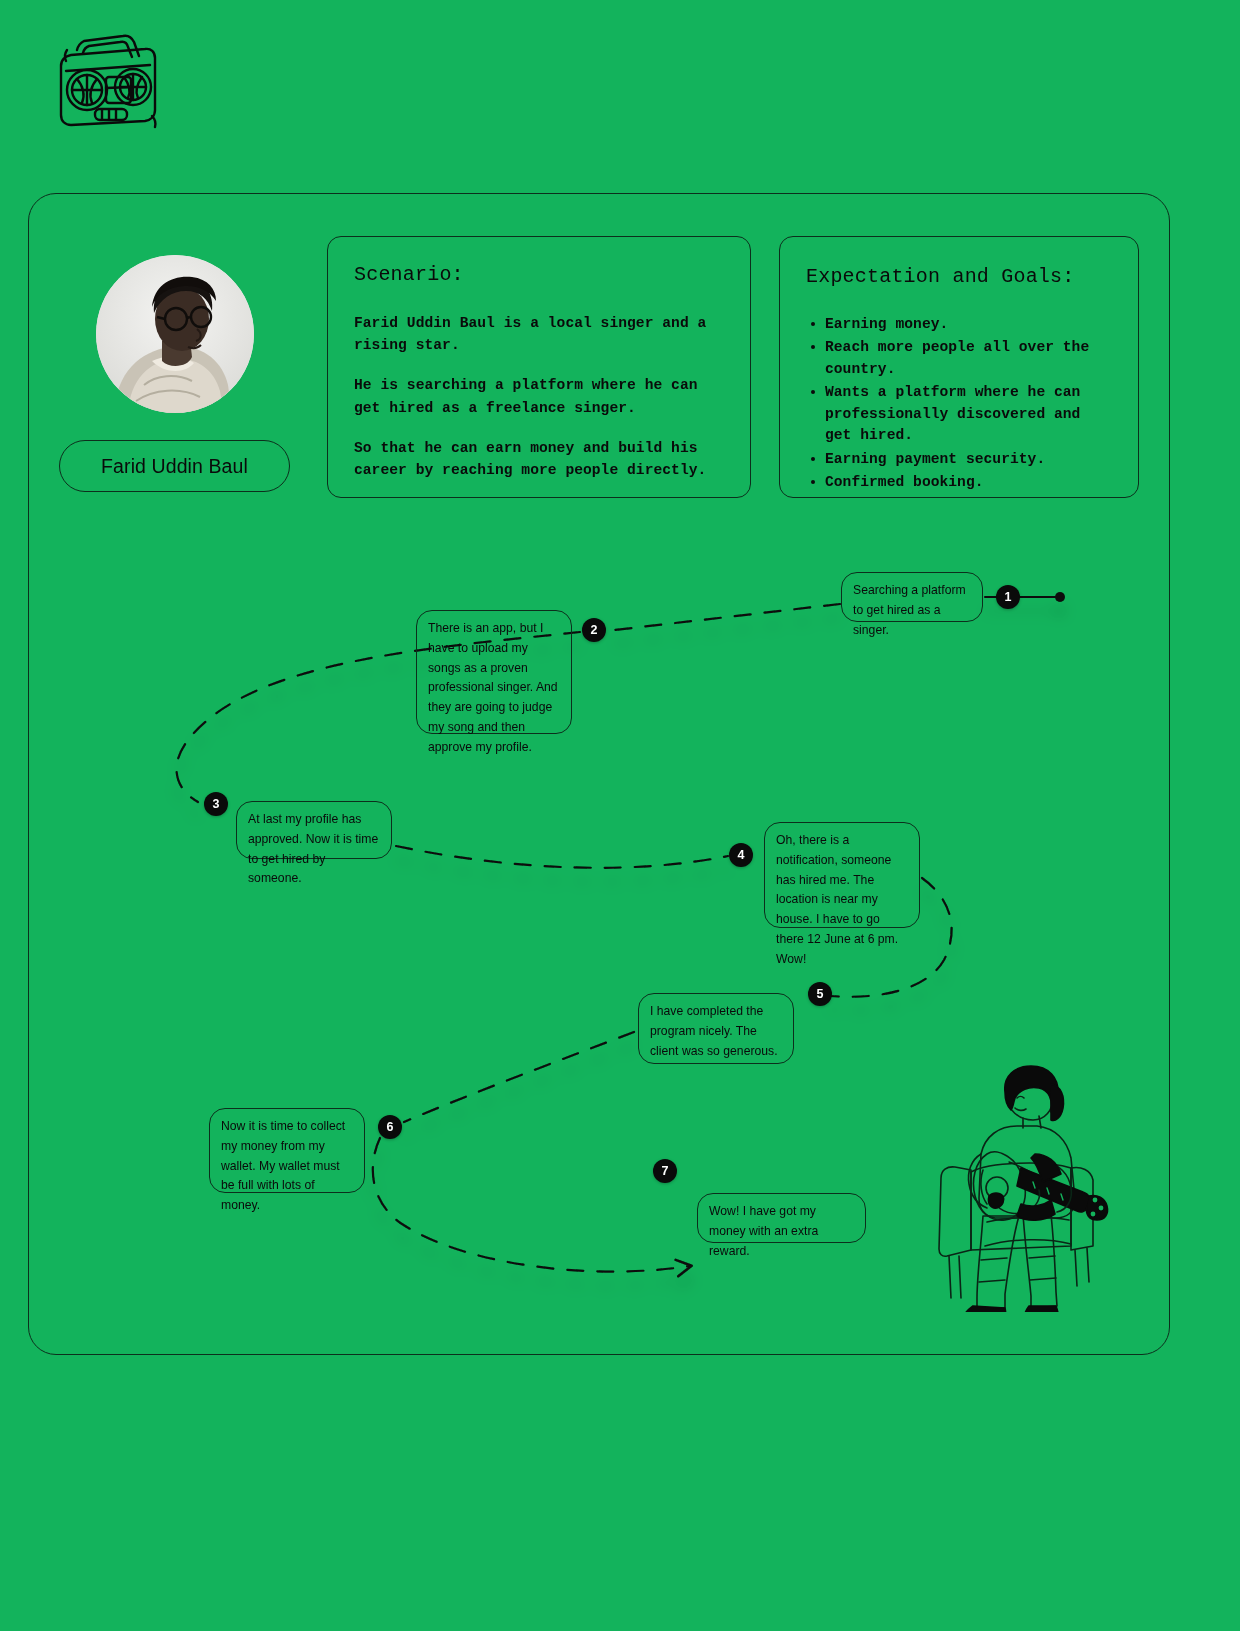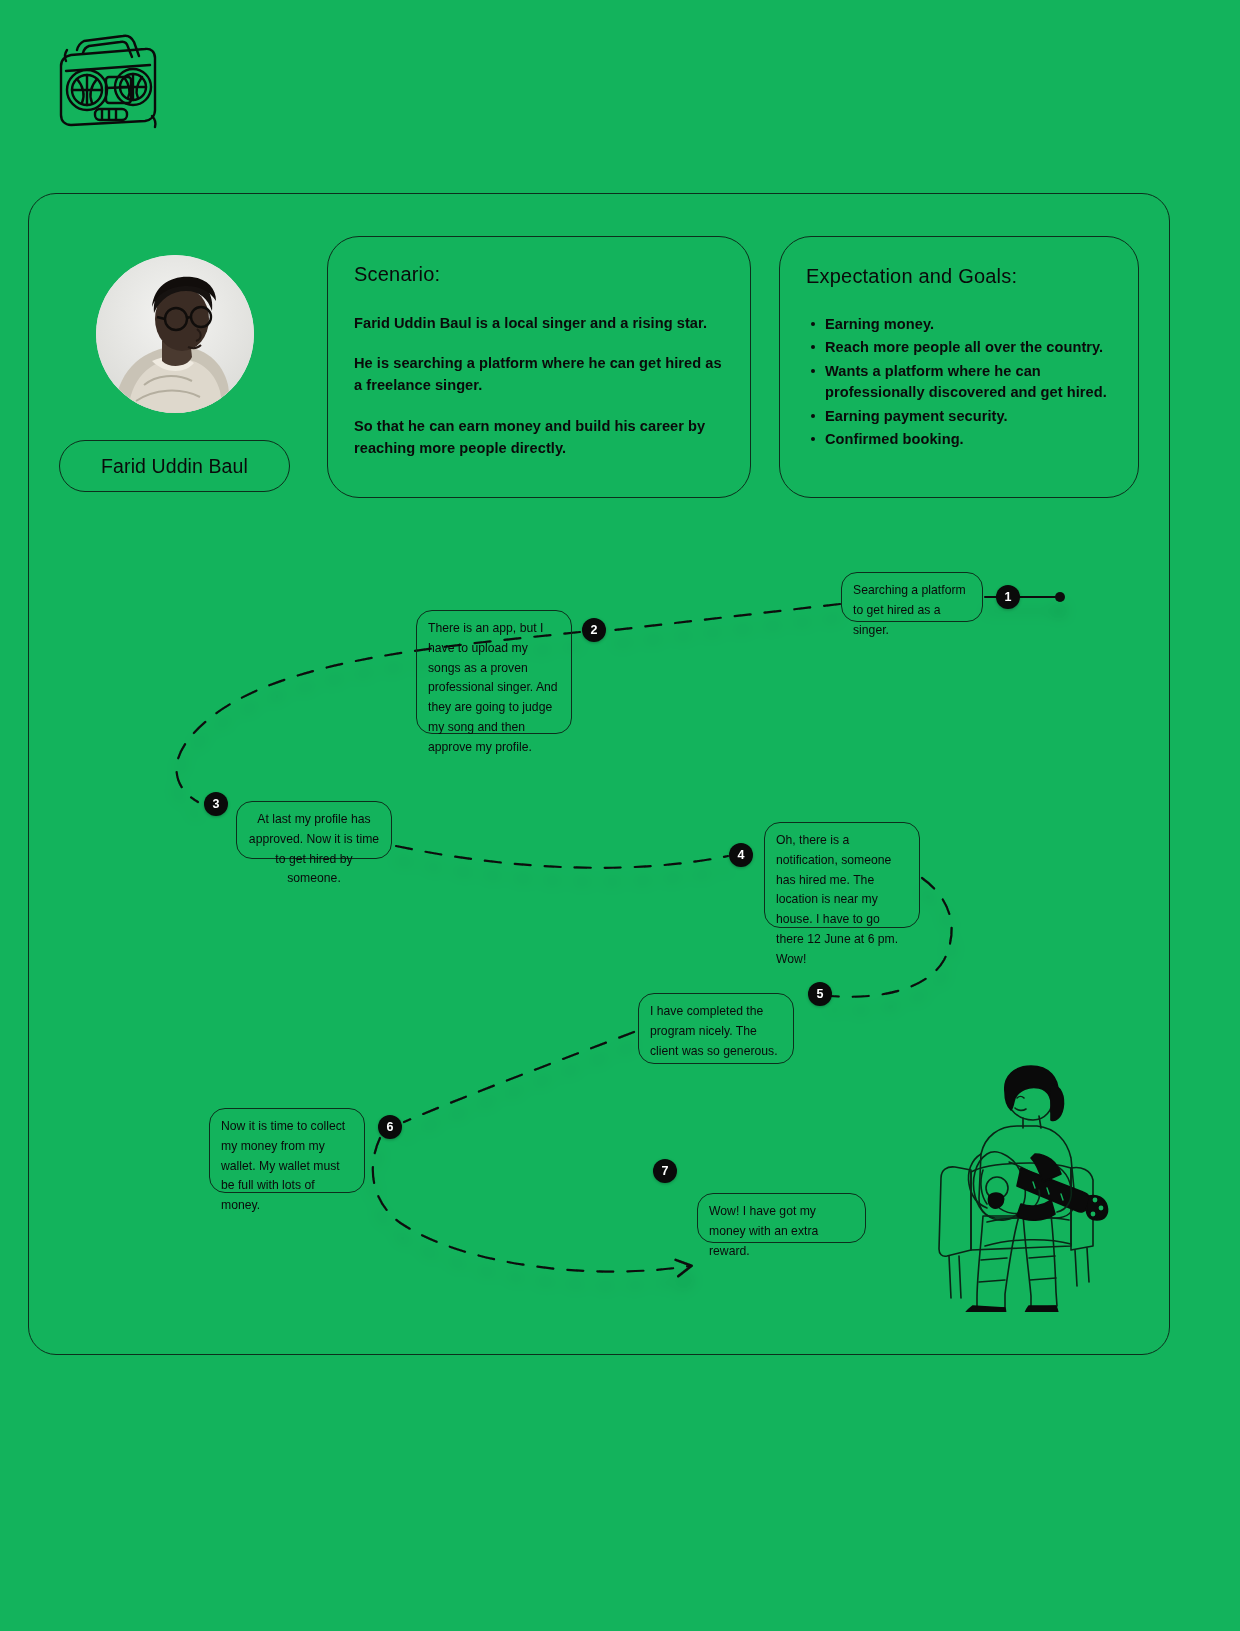--- a/index.html
+++ b/index.html
@@ -30,21 +30,21 @@
   .avatar svg{display:block;width:100%;height:100%;}
   .name-pill{
     position:absolute;left:59px;top:440px;width:231px;height:52px;
     border:1.3px solid #0c2f1c;border-radius:26px;box-sizing:border-box;
     display:flex;align-items:center;justify-content:center;
     font-size:19.5px;letter-spacing:.1px;color:#0a0a0a;
   }
 
   
   .card{
-    position:absolute;border:1.3px solid #0c2f1c;border-radius:32px;box-sizing:border-box;
+    position:absolute;border:1.3px solid #0c2f1c;border-radius:14px;box-sizing:border-box;font-family:Liberation Mono, monospace;
   }
   #scenario-card{left:327px;top:236px;width:424px;height:262px;padding:26px 26px 0 26px;}
   #goals-card{left:779px;top:236px;width:360px;height:262px;padding:28px 24px 0 26px;}
   .card h2{margin:0 0 26px 0;font-size:20px;font-weight:400;letter-spacing:.2px;}
   .card p{margin:0 0 18px 0;font-size:14.6px;line-height:1.52;letter-spacing:.05px;font-weight:600;}
   .card p:last-child{margin-bottom:0;}
   .goals-list{margin:0;padding-left:19px;list-style:none;}
   .goals-list li{
     position:relative;font-size:14.6px;line-height:1.47;font-weight:600;margin-bottom:2px;letter-spacing:.05px;
   }
@@ -56,21 +56,21 @@
   .journey{position:absolute;left:0;top:0;width:1240px;height:1631px;pointer-events:none;}
 
   
   .bubble{
     position:absolute;border:1.2px solid #0c2f1c;border-radius:16px;box-sizing:border-box;
     font-size:12.2px;line-height:1.62;letter-spacing:.01px;color:#0a0a0a;
     padding:8px 11px;
   }
   #bubble-1{left:841px;top:572px;width:142px;height:50px;}
   #bubble-2{left:416px;top:610px;width:156px;height:124px;}
-  #bubble-3{left:236px;top:801px;width:156px;height:58px;text-align:center;}
+  #bubble-3{left:236px;top:801px;width:156px;height:58px;}
   #bubble-4{left:764px;top:822px;width:156px;height:106px;}
   #bubble-5{left:638px;top:993px;width:156px;height:71px;}
   #bubble-6{left:209px;top:1108px;width:156px;height:85px;}
   #bubble-7{left:697px;top:1193px;width:169px;height:50px;}
 
   
   .step{
     position:absolute;width:24px;height:24px;border-radius:50%;background:#0a0a0a;
     color:#ffffff;font-size:12.5px;font-weight:700;
     display:flex;align-items:center;justify-content:center;

